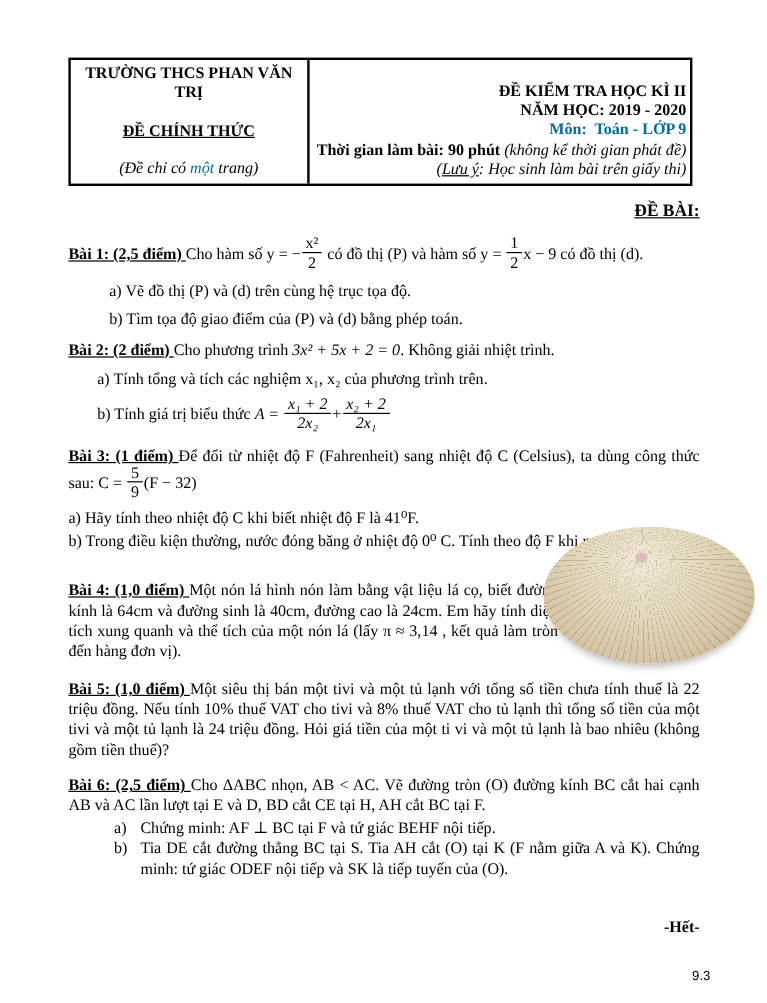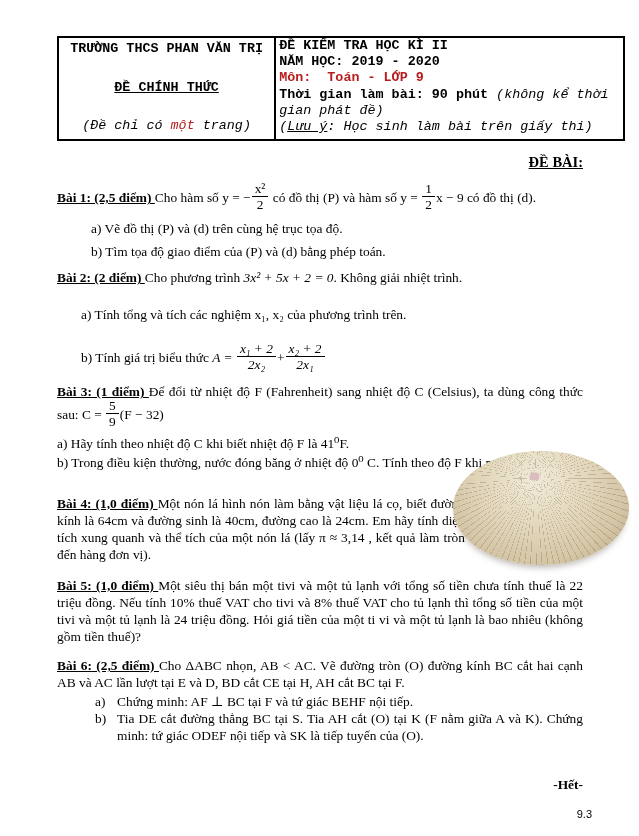--- a/index.html
+++ b/index.html
@@ -4,41 +4,41 @@
 <style>
   html,body{margin:0;padding:0;background:#ffffff;}
   .page{
     width:639px;height:836px;position:relative;background:#fff;overflow:hidden;
     font-family:"Liberation Serif","DejaVu Serif",serif;
     font-size:13.4px;line-height:17px;color:#000;
   }
   .content{position:absolute;left:57px;top:0;width:526px;}
 
   
-  .htable{display:flex;border:2px solid #000;margin-top:36px;box-sizing:border-box;width:568px;font-family:Liberation Mono, monospace;}
+  .htable{display:flex;border:2px solid #000;margin-top:48px;box-sizing:border-box;width:520px;}
   .hleft{width:38.5%;border-right:2px solid #000;box-sizing:border-box;
          display:flex;flex-direction:column;justify-content:space-between;
          text-align:center;padding:3px 2px 5px;}
-  .hright{width:61.5%;box-sizing:border-box;text-align:left;padding:0 3px 4px;}
+  .hright{width:61.5%;box-sizing:border-box;text-align:right;padding:18px 3px 4px;}
   .hline{line-height:16.2px;}
   .b{font-weight:bold;}
   .i{font-style:italic;}
   .u{text-decoration:underline;}
-  .red{color:#b91c1c;}
+  .red{color:#0369a1;}
 
   .doc-heading{text-align:right;font-weight:bold;text-decoration:underline;
                font-size:14.5px;margin-top:13px;}
 
   .para{text-align:justify;margin-top:9px;}
   .prob-label{font-weight:bold;text-decoration:underline;}
   .pts{font-weight:bold;text-decoration:underline;}
   .mi{font-style:italic;}
 
   .indent1{margin-left:34px;margin-top:6px;}
-  .indent2{margin-left:24px;margin-top:20px;}
+  .indent2{margin-left:24px;margin-top:7px;}
 
   .frac{display:inline-flex;flex-direction:column;align-items:center;
         vertical-align:middle;line-height:1.12;padding:0 1px;transform:translateY(-2px);
         text-align:center;}
   .frac .fn{border-bottom:1.2px solid #000;padding:0 3px;}
   .frac .fd{padding:0 3px;}
   .tallline{margin-top:12px;}
 
   
   .alist{margin-left:38px;margin-top:2px;}

